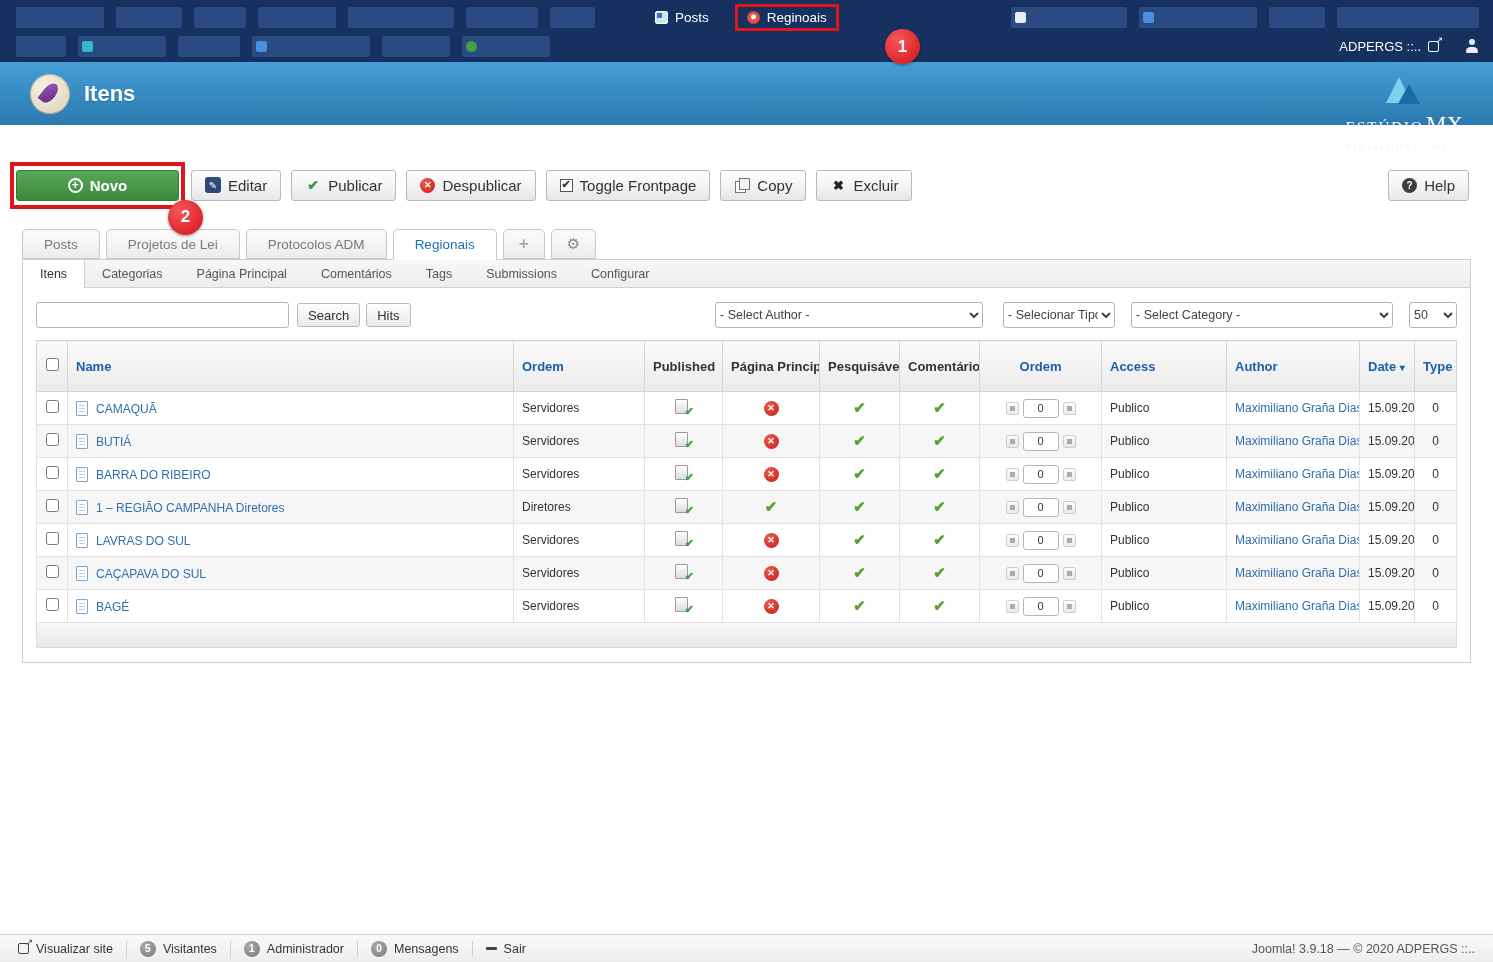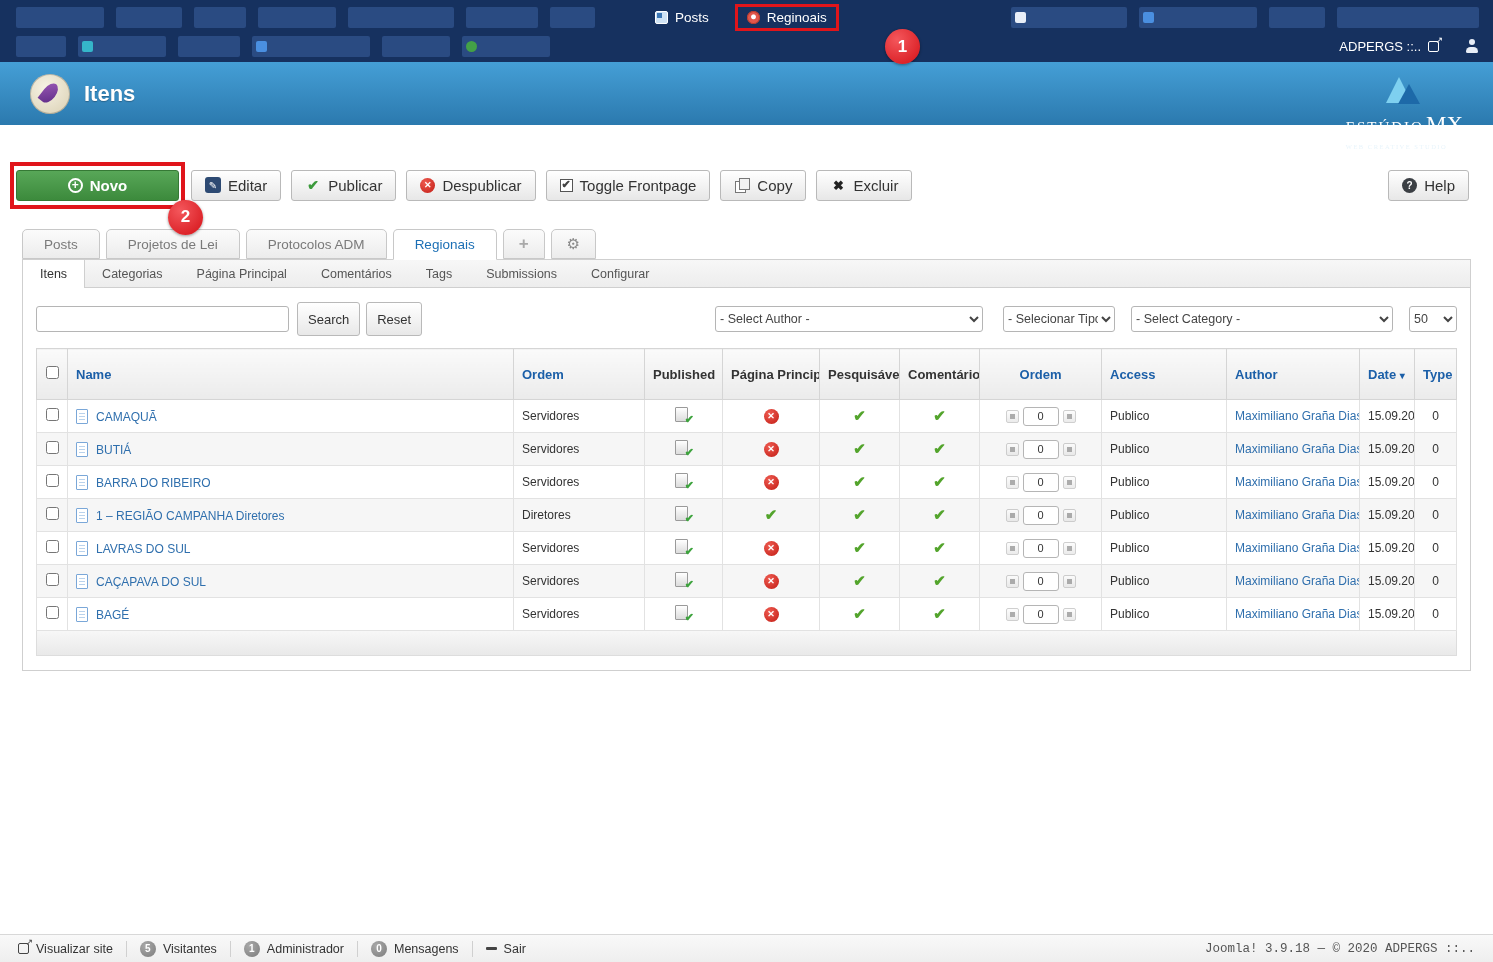--- a/index.html
+++ b/index.html
@@ -98,21 +98,21 @@
 
   .subtabs { display:flex; align-items:stretch; height:29px; margin:0 22px; background:linear-gradient(#f7f7f7,#ededed); border:1px solid #cfcfcf; }
   .stab { display:flex; align-items:center; padding:0 17px; font-size:12.5px; color:#555; cursor:pointer; position:relative; }
   .stab.active { background:#fff; border-left:1px solid #cfcfcf; border-right:1px solid #cfcfcf; color:#333; margin-bottom:-1px; z-index:2; }
   .stab.active:first-child { border-left:none; }
 
   
   .panel { margin:0 22px; border:1px solid #cfcfcf; border-top:none; background:#fff; padding:14px 13px 14px 13px; }
   .filters { display:flex; align-items:center; }
   .search-input { width:253px; height:26px; border:1px solid #b5b5b5; border-radius:3px; padding:0 8px; font-size:13px; font-family:inherit; }
-  .btn-sm { height:34px; padding:0 10px; font-size:13px; background:linear-gradient(#fff,#e8e8e8); border:1px solid #b9b9b9; border-radius:3px; cursor:pointer; font-family:inherit; color:#333; }
+  .btn-sm { height:24px; padding:0 10px; font-size:13px; background:linear-gradient(#fff,#e8e8e8); border:1px solid #b9b9b9; border-radius:3px; cursor:pointer; font-family:inherit; color:#333; }
   .btn-sm + .btn-sm { margin-left:6px; }
   .search-input + .btn-sm { margin-left:8px; }
   select { height:26px; border:1px solid #b5b5b5; border-radius:3px; font-size:12.5px; color:#444; background:#fff; font-family:inherit; }
   .sel-author { margin-left:auto; width:268px; }
   .sel-tipo { margin-left:20px; width:112px; }
   .sel-cat { margin-left:16px; width:262px; }
   .sel-limit { margin-left:16px; width:48px; }
 
   table.items { width:100%; border-collapse:collapse; table-layout:fixed; margin-top:12px; }
   th { height:31px; background:linear-gradient(#fafafa,#ebebeb); border:1px solid #d5d5d5; font-size:13px; padding:17px 8px; text-align:left; white-space:nowrap; overflow:hidden; }
@@ -149,21 +149,21 @@
   
   .statusbar { position:absolute; left:0; right:0; bottom:0; height:28px; background:linear-gradient(#f9f9f9,#eeeeee);
     border-top:1px solid #d8d8d8; display:flex; align-items:center; padding:0 18px; font-size:12.5px; color:#333; }
   .sb-item { display:flex; align-items:center; gap:7px; padding:0 13px; border-right:1px solid #d0d0d0; height:16px; cursor:pointer; }
   .sb-item:first-child { padding-left:0; }
   .sb-item.last { border-right:none; }
   .sb-badge { width:16px; height:16px; border-radius:50%; background:radial-gradient(circle at 35% 30%, #a9a9a9, #7c7c7c);
     color:#fff; font-size:10px; font-weight:bold; display:flex; align-items:center; justify-content:center; }
   .ext-dark { color:#444; }
   .sair-icon { width:11px; height:3px; background:#444; border-radius:1px; display:inline-block; }
-  .sb-right { margin-left:auto; color:#555; font-size:12.5px;font-family:Liberation Mono, monospace; }
+  .sb-right { margin-left:auto; color:#555; font-size:12.5px; }
 </style>
 </head>
 <body>
 
 <nav class="topnav">
   <div class="nav-row row1">
     <div class="redacted" style="width:88px"></div>
     <div class="redacted" style="width:66px"></div>
     <div class="redacted" style="width:52px"></div>
     <div class="redacted" style="width:78px"></div>
@@ -286,21 +286,21 @@
       <div class="stab">Comentários</div>
       <div class="stab">Tags</div>
       <div class="stab">Submissions</div>
       <div class="stab">Configurar</div>
     </div>
 
   <div class="panel">
     <div class="filters">
       <input class="search-input" type="text" value="" style="">
       <button class="btn-sm">Search</button>
-      <button class="btn-sm">Reset</button>
+      <button class="btn-sm">Hits</button>
       <select class="sel-author">
         <option>- Select Author -</option>
       </select>
       <select class="sel-tipo">
         <option>- Selecionar Tipo -</option>
       </select>
       <select class="sel-cat">
         <option>- Select Category -</option>
       </select>
       <select class="sel-limit">

